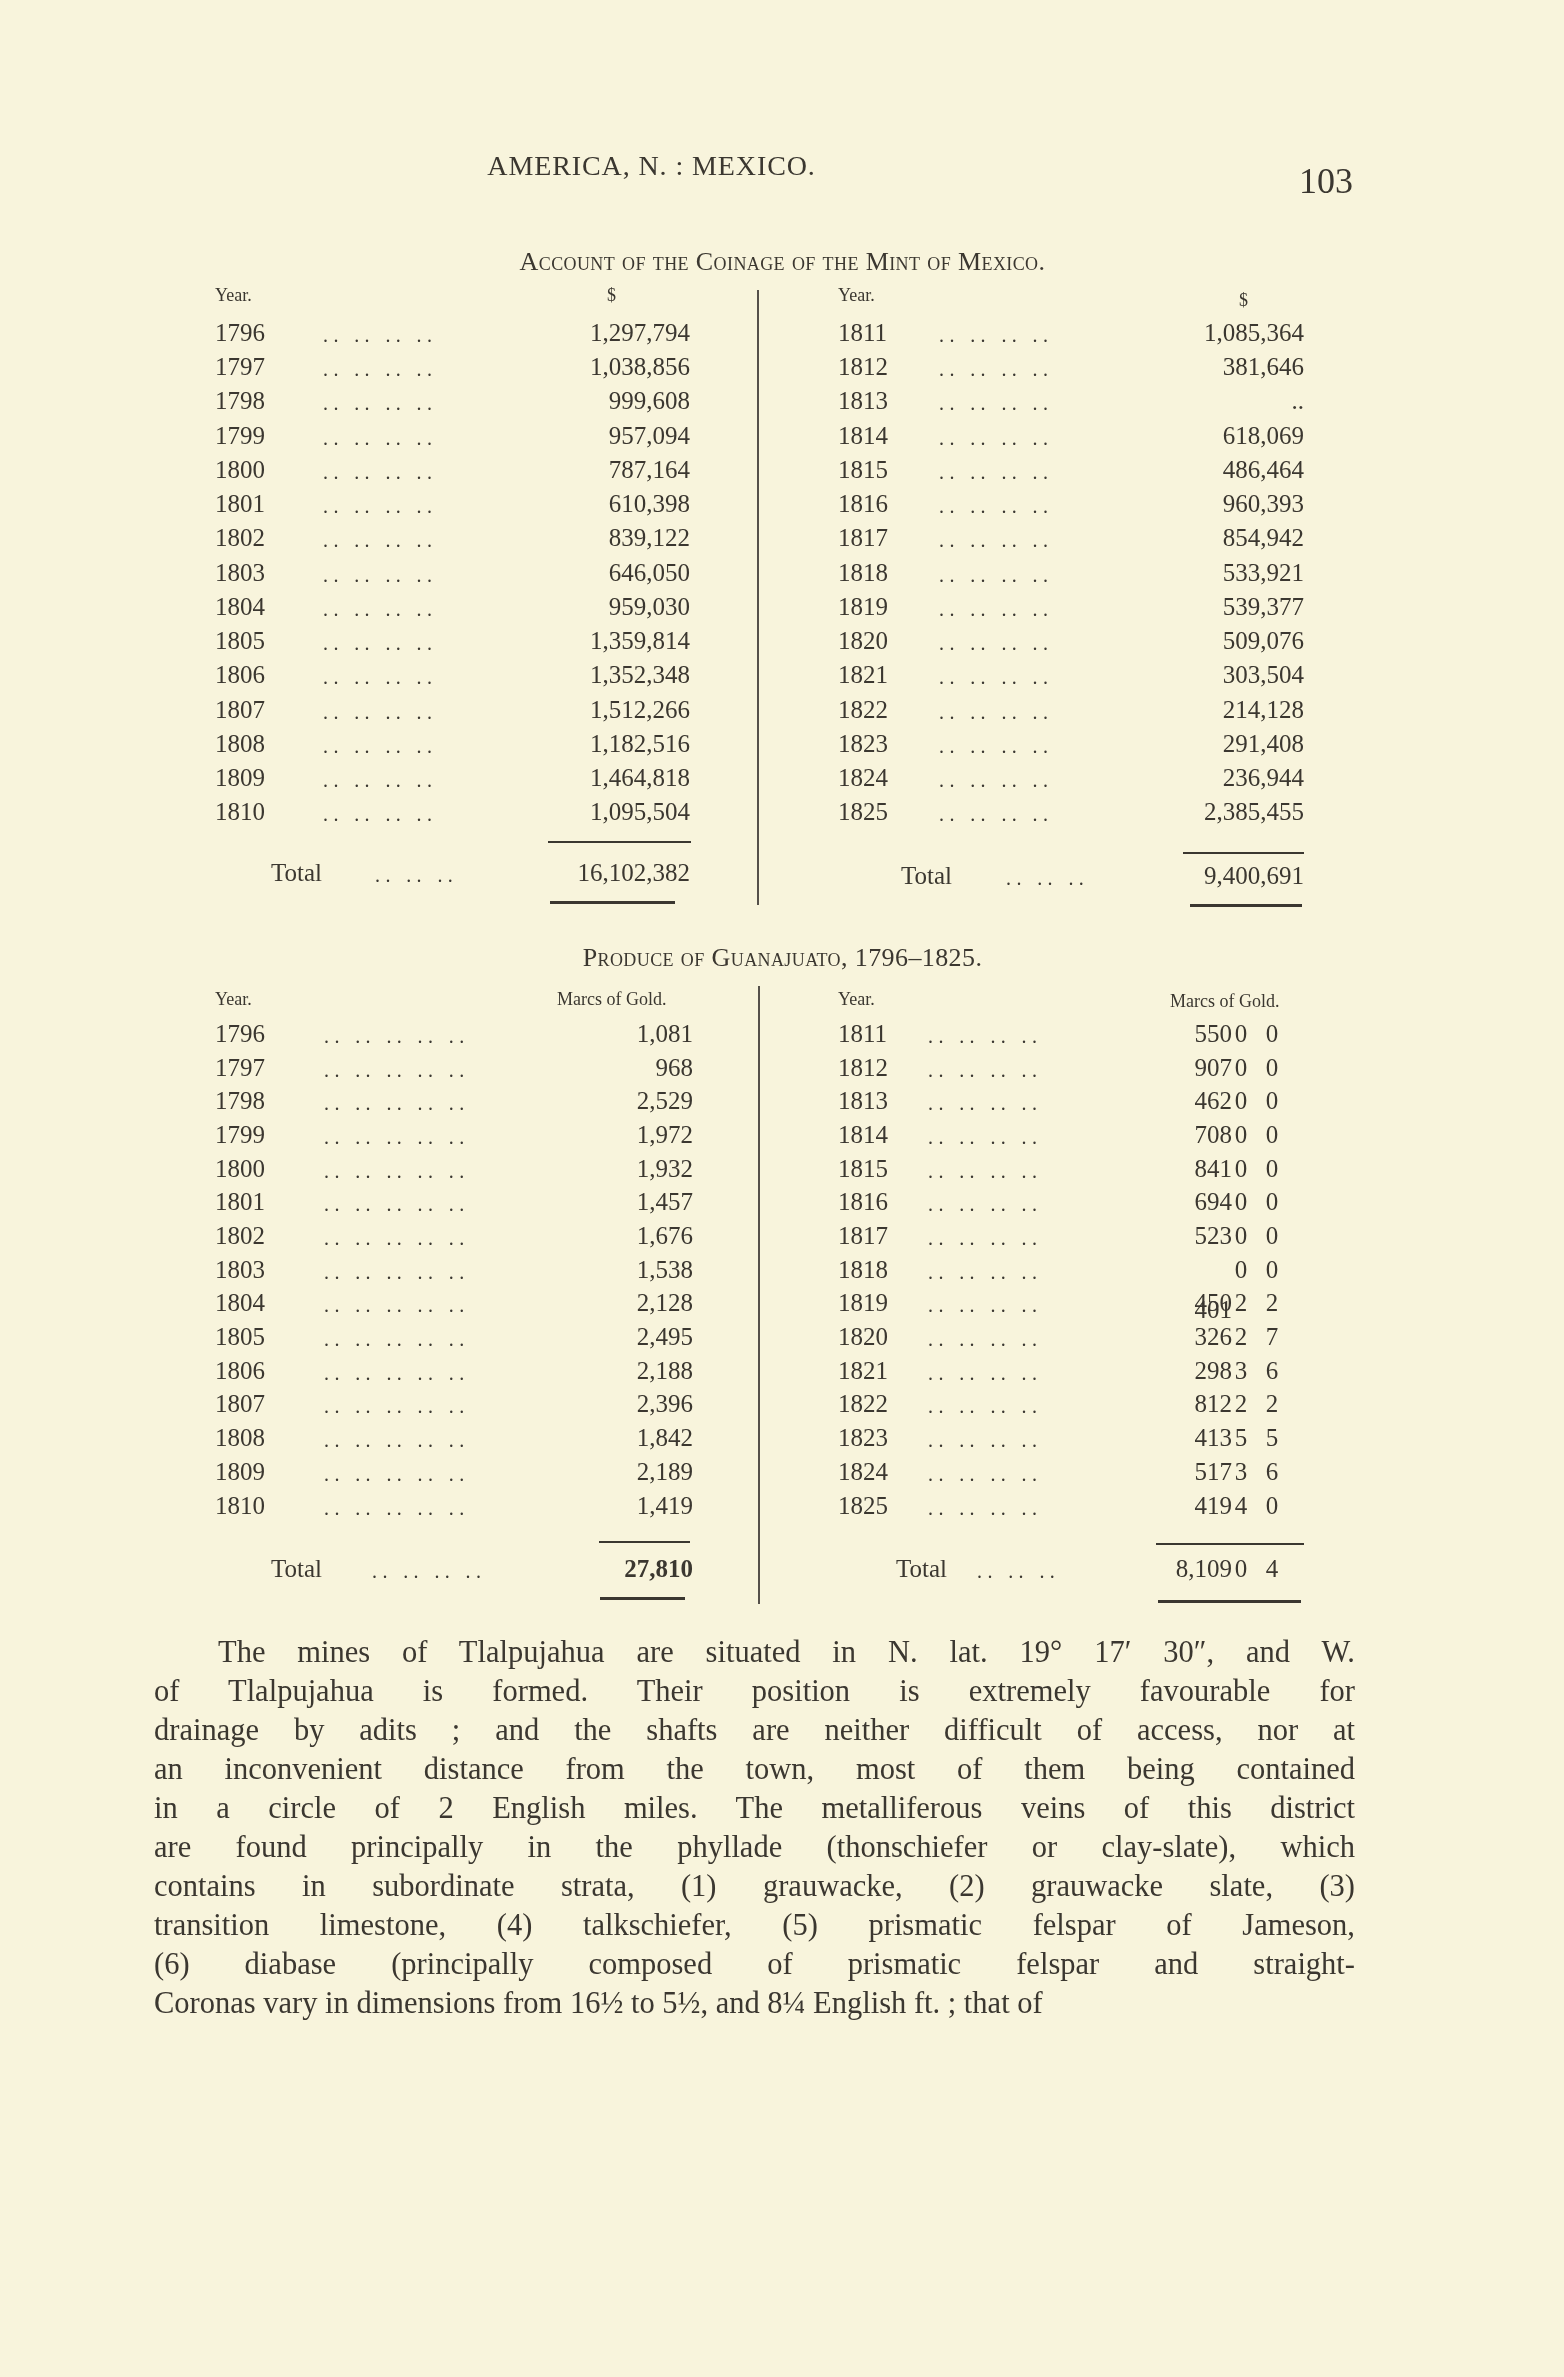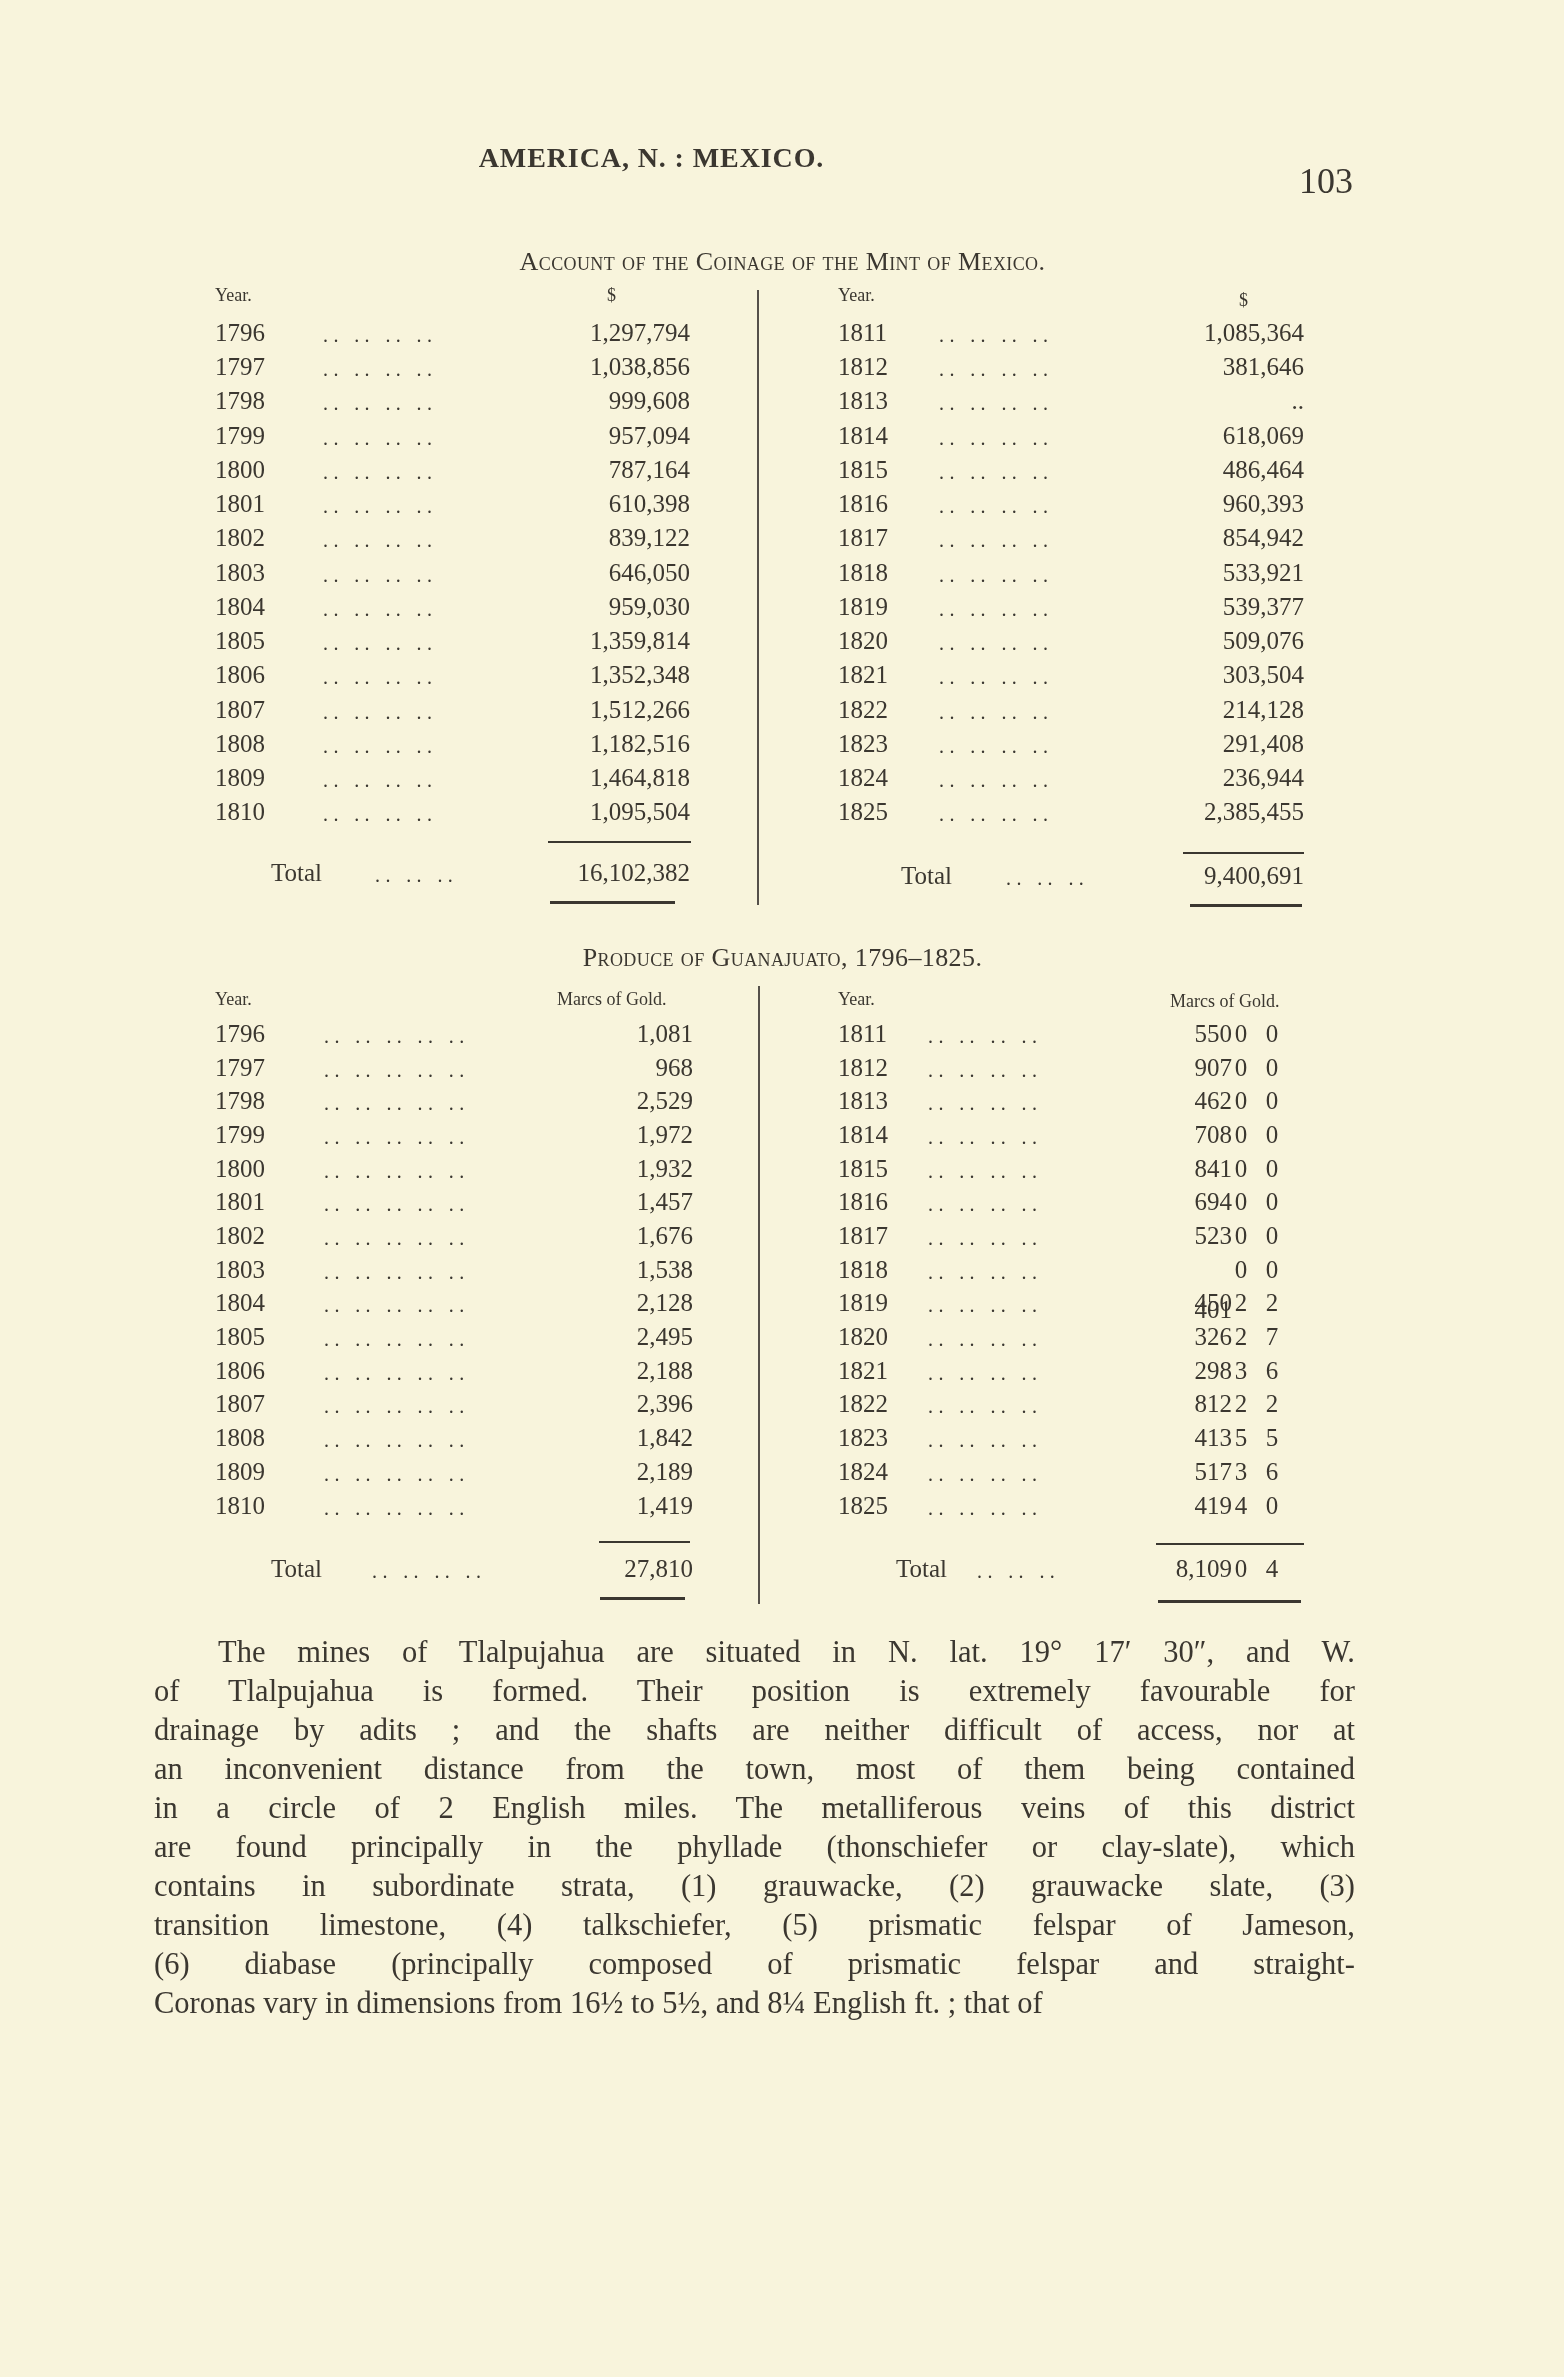--- a/index.html
+++ b/index.html
@@ -4,22 +4,22 @@
 <style>
   html, body { margin: 0; padding: 0; }
   body {
     width: 1565px; height: 2377px; position: relative; overflow: hidden;
     background: #f8f4dc;
     color: #3b3730;
     font-family: "Liberation Serif", "DejaVu Serif", serif;
   }
   .abs { position: absolute; }
   .running-head {
-    left: 0; width: 1446px; top: 142px; text-align: center;
-    font-size: 28px; letter-spacing: 0.9px; padding-right: 143px; box-sizing: border-box; font-weight: bold;
+    left: 0; width: 1446px; top: 150px; text-align: center;
+    font-size: 28px; letter-spacing: 0.9px; padding-right: 143px; box-sizing: border-box;
   }
   .page-number { left: 1299px; top: 160px; font-size: 36px; }
   .table-title {
     left: 0; width: 1565px; text-align: center; font-size: 26px; font-variant: small-caps; letter-spacing: 0.4px;
   }
   .col-head { font-size: 18px; }
   .row { position: absolute; height: 34px; font-size: 25px; }
   .row .year { position: absolute; left: 0; top: 0; }
   .row .dots { position: absolute; top: 0; letter-spacing: 5.4px; font-size: 20px; }
   .row .val { position: absolute; top: 0; text-align: right; }
@@ -400,21 +400,21 @@
       <div class="dots" style="left: 90px; top: 5.4px;">.. .. .. ..</div>
       <div class="val" style="right: 72px;">419</div>
       <div class="g-sub" style="left: 394px;">4</div>
       <div class="g-sub" style="left: 425px;">0</div>
     </div>
     <div class="rule thin" style="left: 599px; top: 1541px; width: 91px;"></div>
     <div class="rule thin" style="left: 1156px; top: 1543px; width: 148px;"></div>
     <div class="row" style="left: 215px; top: 1555px; width: 478px;">
       <div class="total-label" style="left: 56px;">Total</div>
       <div class="dots" style="left: 157px; top: 5.4px;">.. .. .. ..</div>
-      <div class="val" style="right: 0px;">27,810</div>
+      <div class="val" style="right: 0px; font-weight: bold;">27,810</div>
     </div>
     <div class="row" style="left: 838px; top: 1555px; width: 466px;">
       <div class="total-label" style="left: 58px;">Total</div>
       <div class="dots" style="left: 139px; top: 5.4px;">.. .. ..</div>
       <div class="val" style="right: 72px;">8,109</div>
       <div class="g-sub" style="left: 394px;">0</div>
       <div class="g-sub" style="left: 425px;">4</div>
     </div>
     <div class="rule" style="left: 600px; top: 1597px; width: 85px;"></div>
     <div class="rule" style="left: 1158px; top: 1600px; width: 143px;"></div>

